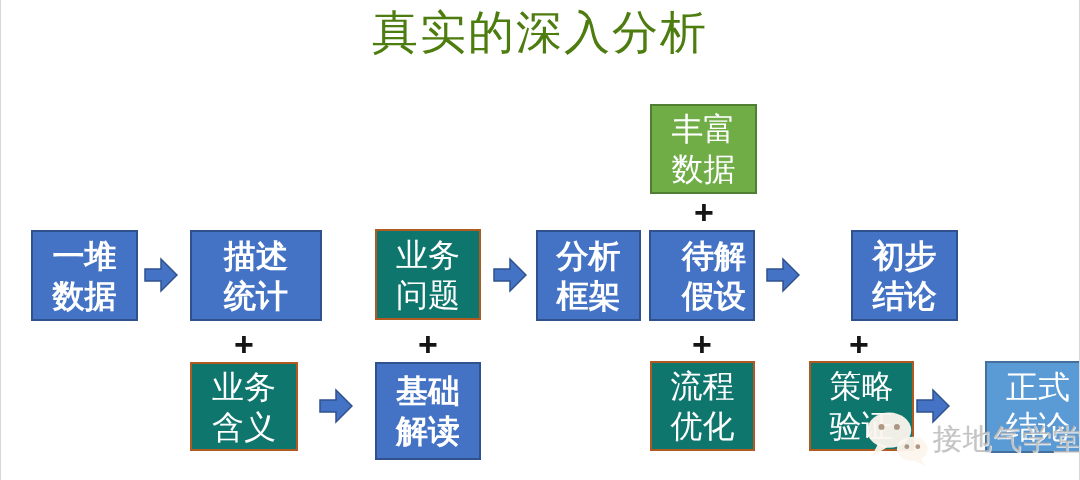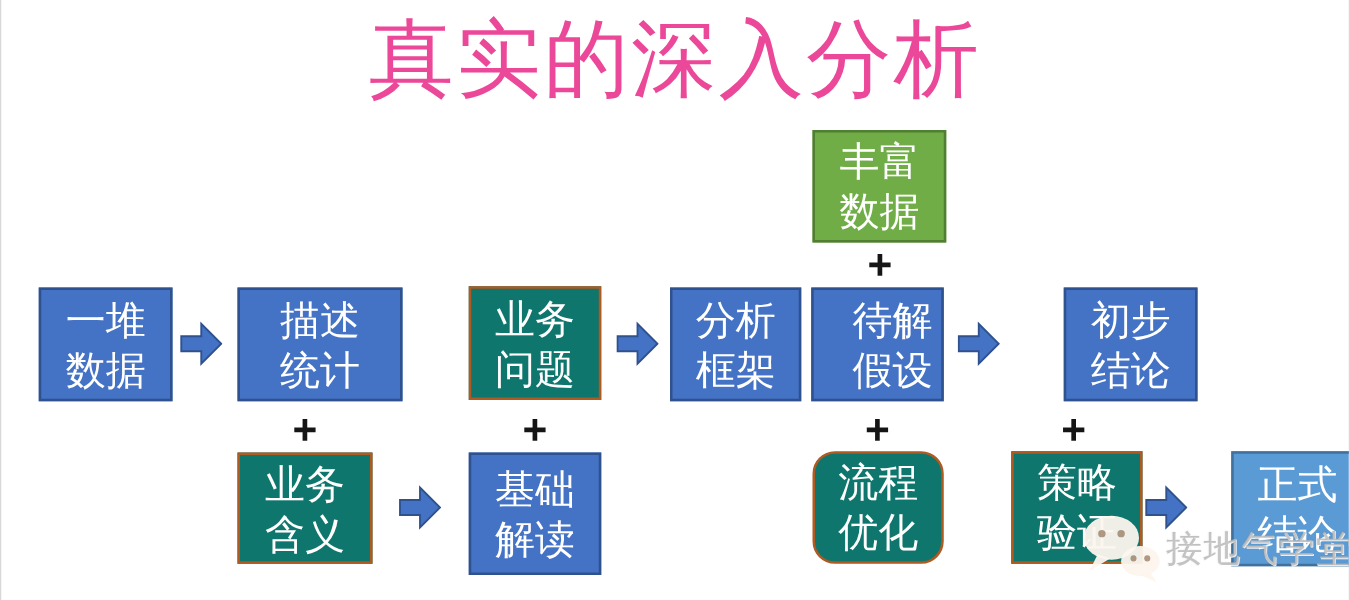--- a/index.html
+++ b/index.html
@@ -3,28 +3,28 @@
 <meta charset="utf-8">
 <style>
   html,body{margin:0;padding:0;background:#ffffff;}
   .stage{
     position:relative;width:1080px;height:480px;background:#ffffff;
     overflow:hidden;font-family:"Liberation Sans","DejaVu Sans",sans-serif;
     border-left:1px solid #d8d8d8;border-right:1px solid #d8d8d8;box-sizing:border-box;
   }
   .title{
     position:absolute;left:0;top:2px;width:100%;text-align:center;
-    font-size:68px;font-weight:400;color:#ec4899;letter-spacing:2px;
+    font-size:46px;font-weight:400;color:#4d7c0f;letter-spacing:2px;
   }
   .node{
     position:absolute;display:flex;align-items:center;justify-content:center;
     text-align:center;color:#ffffff;font-size:32px;line-height:1.25;
     white-space:pre-line;border:2px solid;box-sizing:border-box;
   }
-  .node--blue{background:#4472C4;border-color:#2F528F;}
+  .node--blue{background:#4472C4;border-color:#2F528F;font-weight:bold;}
   .node--orange{background:#0f766e;border-color:#AE5A21;}
   .node--green{background:#70AD47;border-color:#507E32;}
   .node--lightblue{background:#5B9BD5;border-color:#41719C;}
   .arrow{position:absolute;width:34px;height:36px;}
   .plus{
     position:absolute;width:34px;height:34px;display:flex;align-items:center;
     justify-content:center;font-size:34px;font-weight:600;color:#151515;
   }
   .watermark{position:absolute;left:860px;top:405px;width:200px;height:65px;pointer-events:none;}
   .watermark .wm-icon{position:absolute;left:4px;top:6px;}
@@ -73,21 +73,21 @@
   </div>
 
   <div class="node node--orange" style="left:189px;top:362px;width:108px;height:89px;">
     <span>业务
 含义</span>
   </div>
   <div class="node node--blue" style="left:374px;top:362px;width:106px;height:98px;">
     <span>基础
 解读</span>
   </div>
-  <div class="node node--orange" style="left:649px;top:361px;width:105px;height:90px;border-radius:18px;">
+  <div class="node node--orange" style="left:649px;top:361px;width:105px;height:90px;">
     <span>流程
 优化</span>
   </div>
   <div class="node node--orange" style="left:808px;top:361px;width:105px;height:90px;">
     <span>策略
 验证</span>
   </div>
   <div class="node node--lightblue" style="left:984px;top:361px;width:106px;height:92px;">
     <span>正式
 结论</span>

